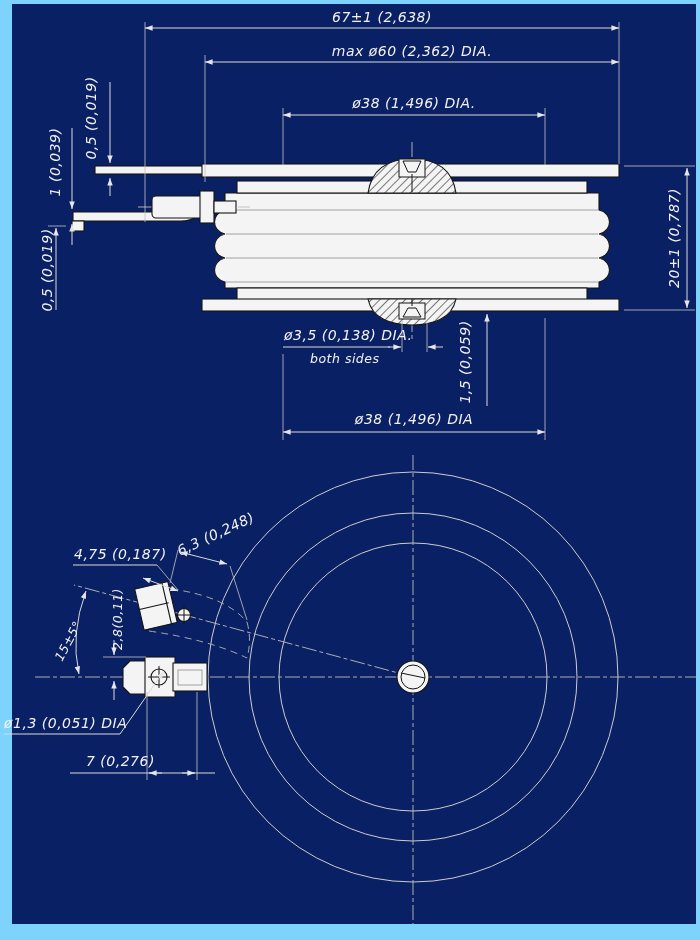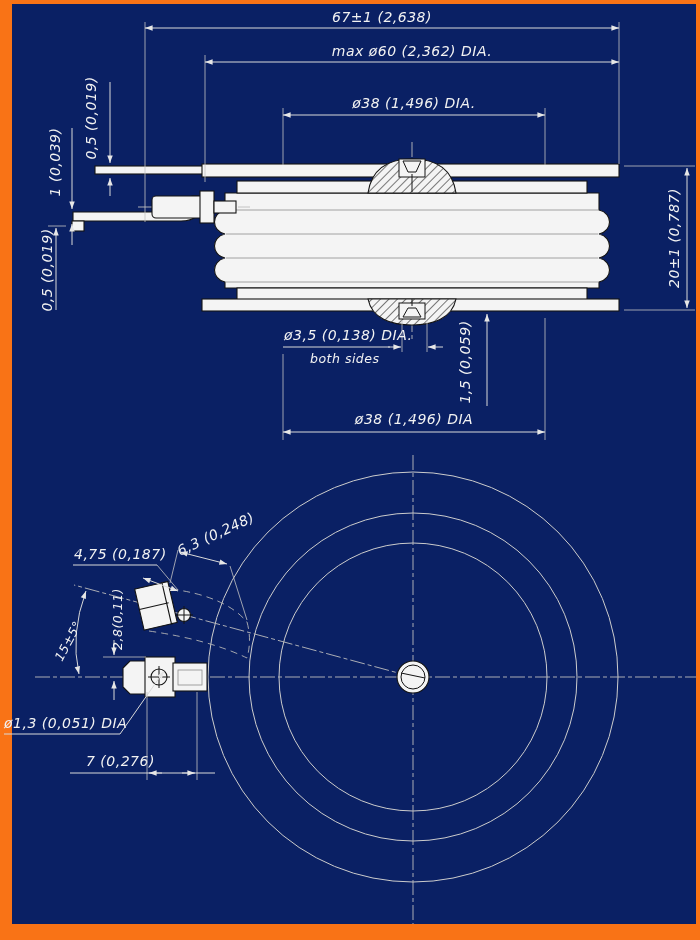--- a/index.html
+++ b/index.html
@@ -1,16 +1,16 @@
 <!DOCTYPE html>
 <html><head>
 <meta charset="utf-8">
 <style>
   html,body{margin:0;padding:0;background:#ffffff;}
-  .page{position:relative;width:700px;height:940px;background:#f97316;overflow:hidden;}
+  .page{position:relative;width:700px;height:940px;background:#7dd3fc;overflow:hidden;}
   svg{position:absolute;left:0;top:0;}
   svg text{font-family:"DejaVu Sans", sans-serif;font-style:italic;font-size:14px;fill:#f2f2f2;letter-spacing:.5px;}
   svg text.small{font-size:12.5px;}
   .part{fill:#f4f4f4;stroke:#141414;stroke-width:1.1;}
   .thin{stroke:#8d8d8d;stroke-width:.8;fill:none;}
   .dim{stroke:#d9d9d9;stroke-width:1;fill:none;}
   .ext{stroke:#c3c3c3;stroke-width:.8;fill:none;}
   .cl{stroke:#bdbdbd;stroke-width:.9;fill:none;stroke-dasharray:15 3 4 3;}
   .circ{stroke:#cccccc;stroke-width:1;fill:none;}
   .phantom{stroke:#b5b5b5;stroke-width:.9;fill:none;stroke-dasharray:7 5;}

